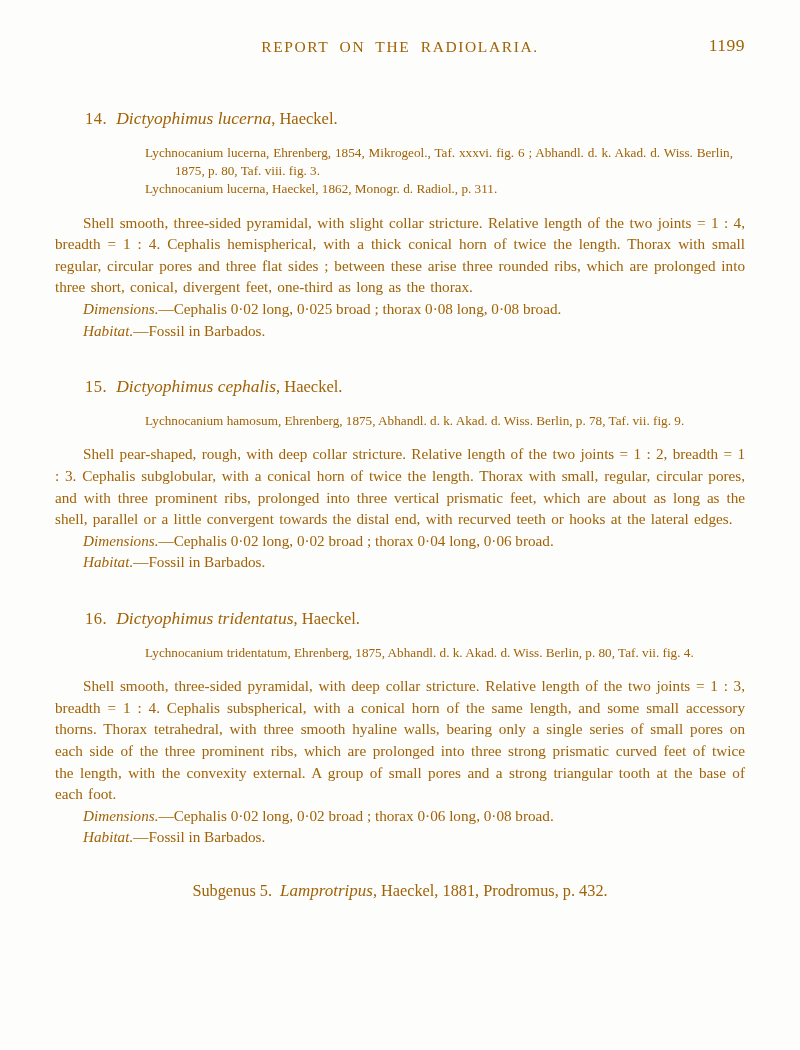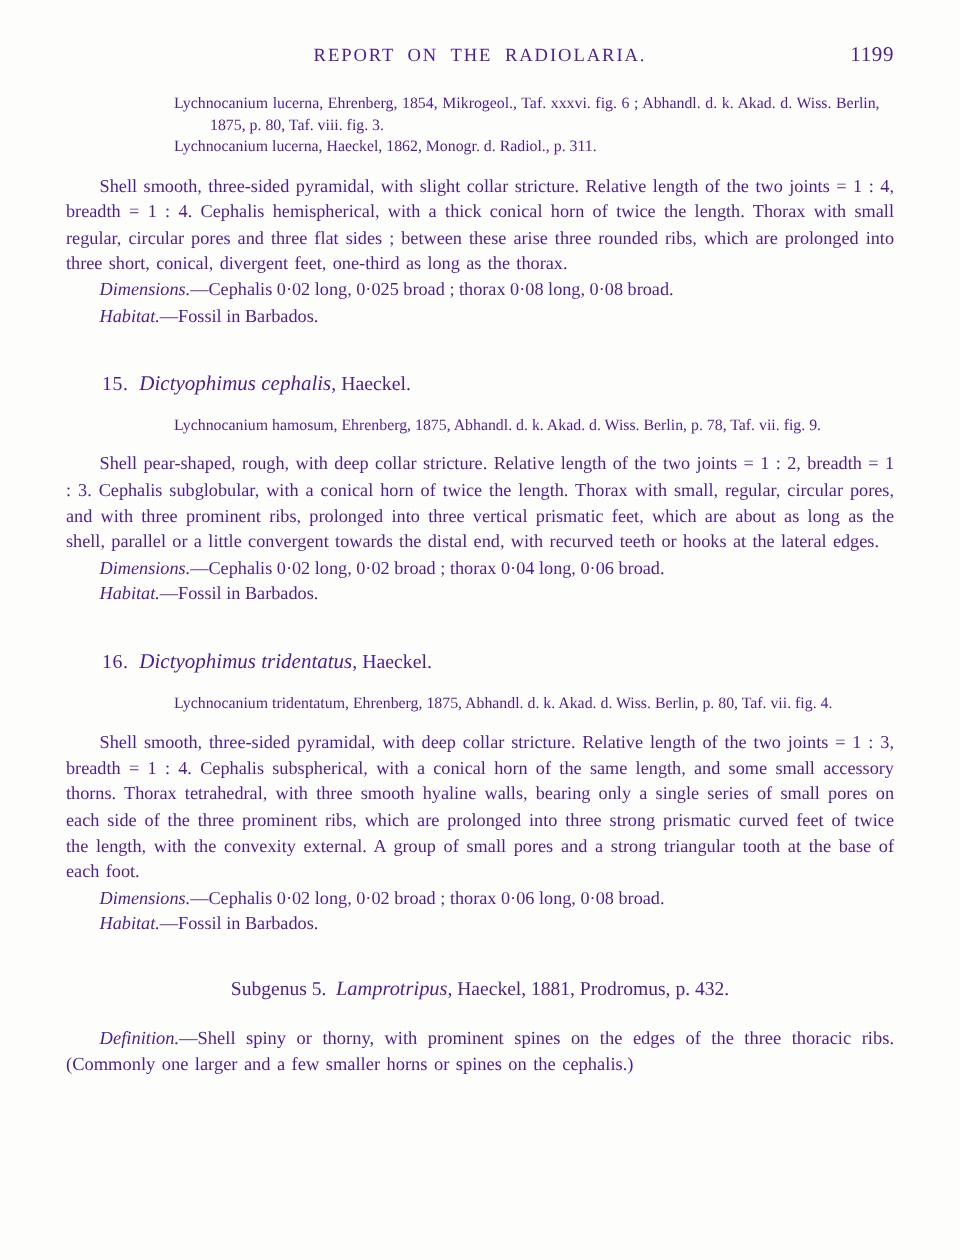--- a/index.html
+++ b/index.html
@@ -2,21 +2,21 @@
 <html><head>
 <meta charset="utf-8">
 <style>
   * { margin: 0; padding: 0; box-sizing: border-box; }
   html, body { background: #ffffff; }
   .page {
     width: 800px;
     height: 1050px;
     margin: 0 auto;
     background: #fdfdfb;
-    color: #4c1d95;
+    color: #a16207;
     font-family: "Liberation Serif", "DejaVu Serif", serif;
     padding: 38px 55px 0 55px;
     position: relative;
     overflow: hidden;
   }
   .page-header { position: relative; height: 24px; }
   .running-title {
     text-align: center;
     font-size: 15.5px;
     letter-spacing: 1.6px;
@@ -81,20 +81,21 @@
 <body>
 
 <div class="page">
 
   <div class="page-header">
     <div class="running-title">REPORT ON THE RADIOLARIA.</div>
     <div class="page-number">1199</div>
   </div>
 
   <div>
+    <div class="species-heading"><span class="sp-number">14.</span><span class="sp-name">Dictyophimus lucerna</span><span>, Haeckel.</span></div>
     <div class="synonymy">
       <div class="syn-line"><span class="syn-species">Lychnocanium lucerna</span><span>, Ehrenberg, 1854, Mikrogeol., Taf. xxxvi. fig. 6 ; Abhandl. d. k. Akad. d. Wiss. Berlin, 1875, p. 80, Taf. viii. fig. 3.</span></div>
       <div class="syn-line"><span class="syn-species">Lychnocanium lucerna</span><span>, Haeckel, 1862, Monogr. d. Radiol., p. 311.</span></div>
     </div>
     <p class="description">Shell smooth, three-sided pyramidal, with slight collar stricture. Relative length of the two joints = 1 : 4, breadth = 1 : 4. Cephalis hemispherical, with a thick conical horn of twice the length. Thorax with small regular, circular pores and three flat sides ; between these arise three rounded ribs, which are prolonged into three short, conical, divergent feet, one-third as long as the thorax.</p>
     <p class="detail-line"><span class="detail-label">Dimensions.</span><span>—Cephalis 0·02 long, 0·025 broad ; thorax 0·08 long, 0·08 broad.</span></p>
     <p class="detail-line"><span class="detail-label">Habitat.</span><span>—Fossil in Barbados.</span></p>
   </div>
 
   <div>
@@ -112,15 +113,14 @@
     <div class="synonymy">
       <div class="syn-line"><span class="syn-species">Lychnocanium tridentatum</span><span>, Ehrenberg, 1875, Abhandl. d. k. Akad. d. Wiss. Berlin, p. 80, Taf. vii. fig. 4.</span></div>
     </div>
     <p class="description">Shell smooth, three-sided pyramidal, with deep collar stricture. Relative length of the two joints = 1 : 3, breadth = 1 : 4. Cephalis subspherical, with a conical horn of the same length, and some small accessory thorns. Thorax tetrahedral, with three smooth hyaline walls, bearing only a single series of small pores on each side of the three prominent ribs, which are prolonged into three strong prismatic curved feet of twice the length, with the convexity external. A group of small pores and a strong triangular tooth at the base of each foot.</p>
     <p class="detail-line"><span class="detail-label">Dimensions.</span><span>—Cephalis 0·02 long, 0·02 broad ; thorax 0·06 long, 0·08 broad.</span></p>
     <p class="detail-line"><span class="detail-label">Habitat.</span><span>—Fossil in Barbados.</span></p>
   </div>
 
   <div class="subgenus-heading"><span class="sg-label">Subgenus 5.</span><span class="sg-name">Lamprotripus</span><span>, Haeckel, 1881, Prodromus, p. 432.</span></div>
 
-  <p class="definition"><span class="detail-label">Definition.</span><span>—Shell spiny or thorny, with prominent spines on the edges of the three thoracic ribs. (Commonly one larger and a few smaller horns or spines on the cephalis.)</span></p>
 
 </div>
 
 </body></html>

